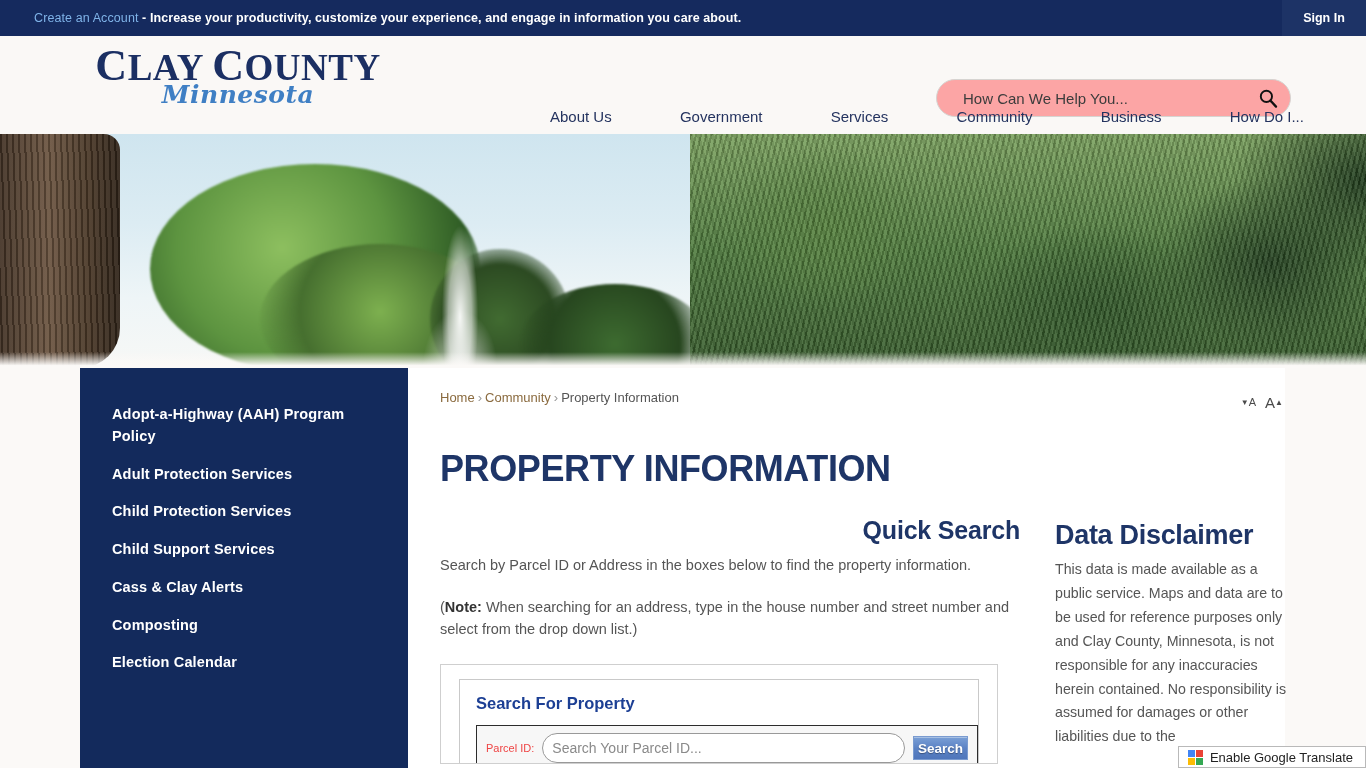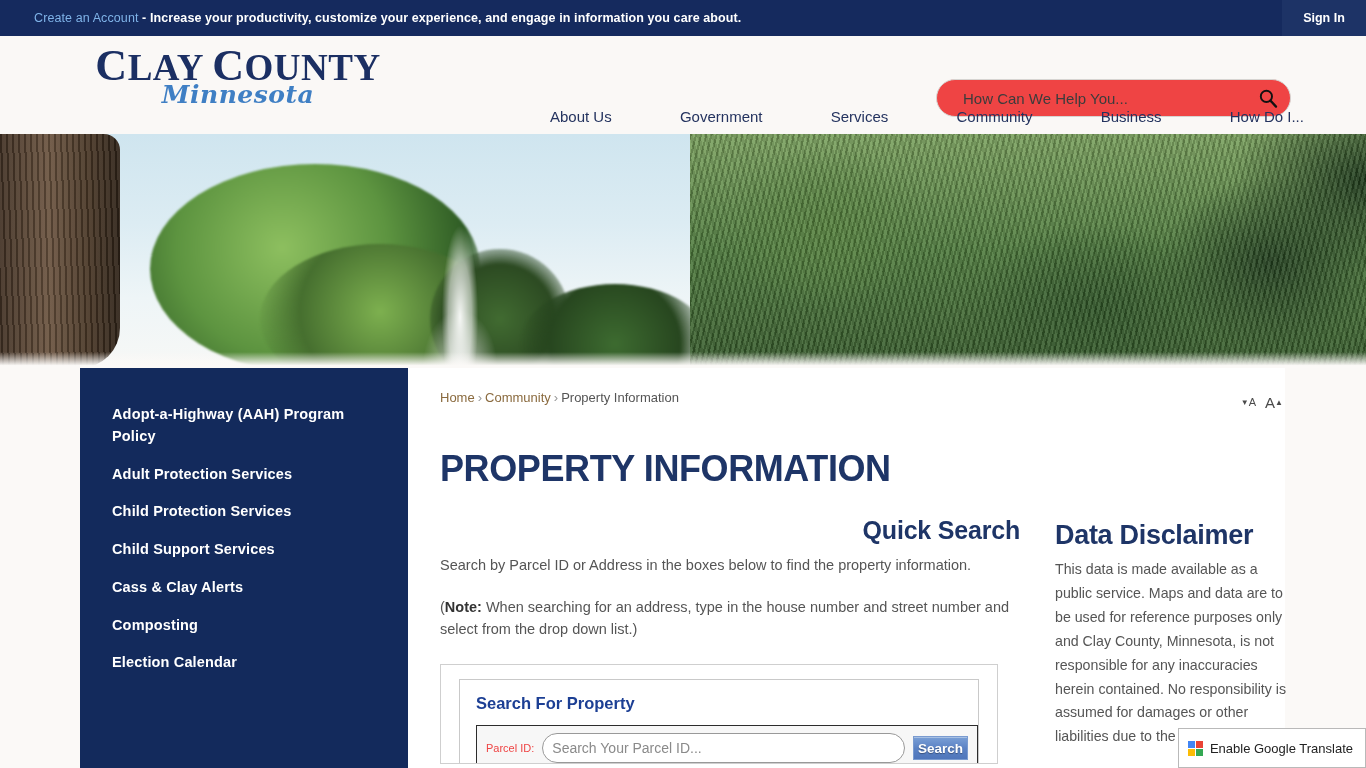--- a/index.html
+++ b/index.html
@@ -84,21 +84,21 @@
     margin-top: -8px;
     letter-spacing: .5px;
   }
 
   .site-search {
     position: absolute;
     right: 75px;
     top: 43px;
     width: 355px;
     height: 38px;
-    background: #ef4444;
+    background: #fca5a5;
     border: 1px solid #d6d4d1;
     border-radius: 19px;
     display: flex;
     align-items: center;
   }
   .site-search input {
     flex: 1;
     border: none;
     background: transparent;
     outline: none;
@@ -371,21 +371,21 @@
     color: #555555;
     line-height: 1.68;
     margin-top: 4px;
   }
 
   
   .gtranslate {
     position: absolute;
     right: 0;
     bottom: 0;
-    height: 40px;
+    height: 22px;
     background: #ffffff;
     border: 1px solid #b9b9b9;
     display: flex;
     align-items: center;
     gap: 7px;
     padding: 0 12px 0 9px;
     cursor: pointer;
     z-index: 30;
   }
   .g-icon { width: 15px; height: 15px; position: relative; flex-shrink: 0; }

